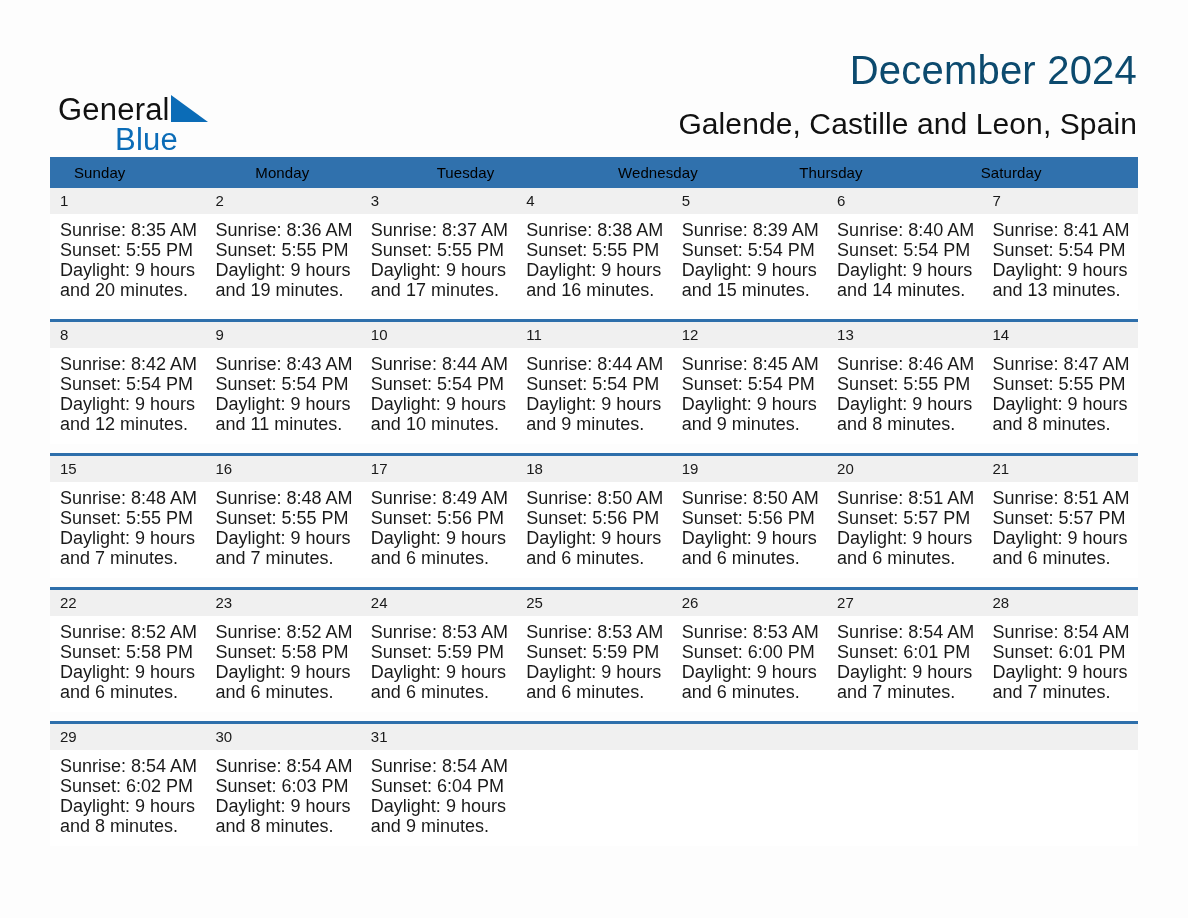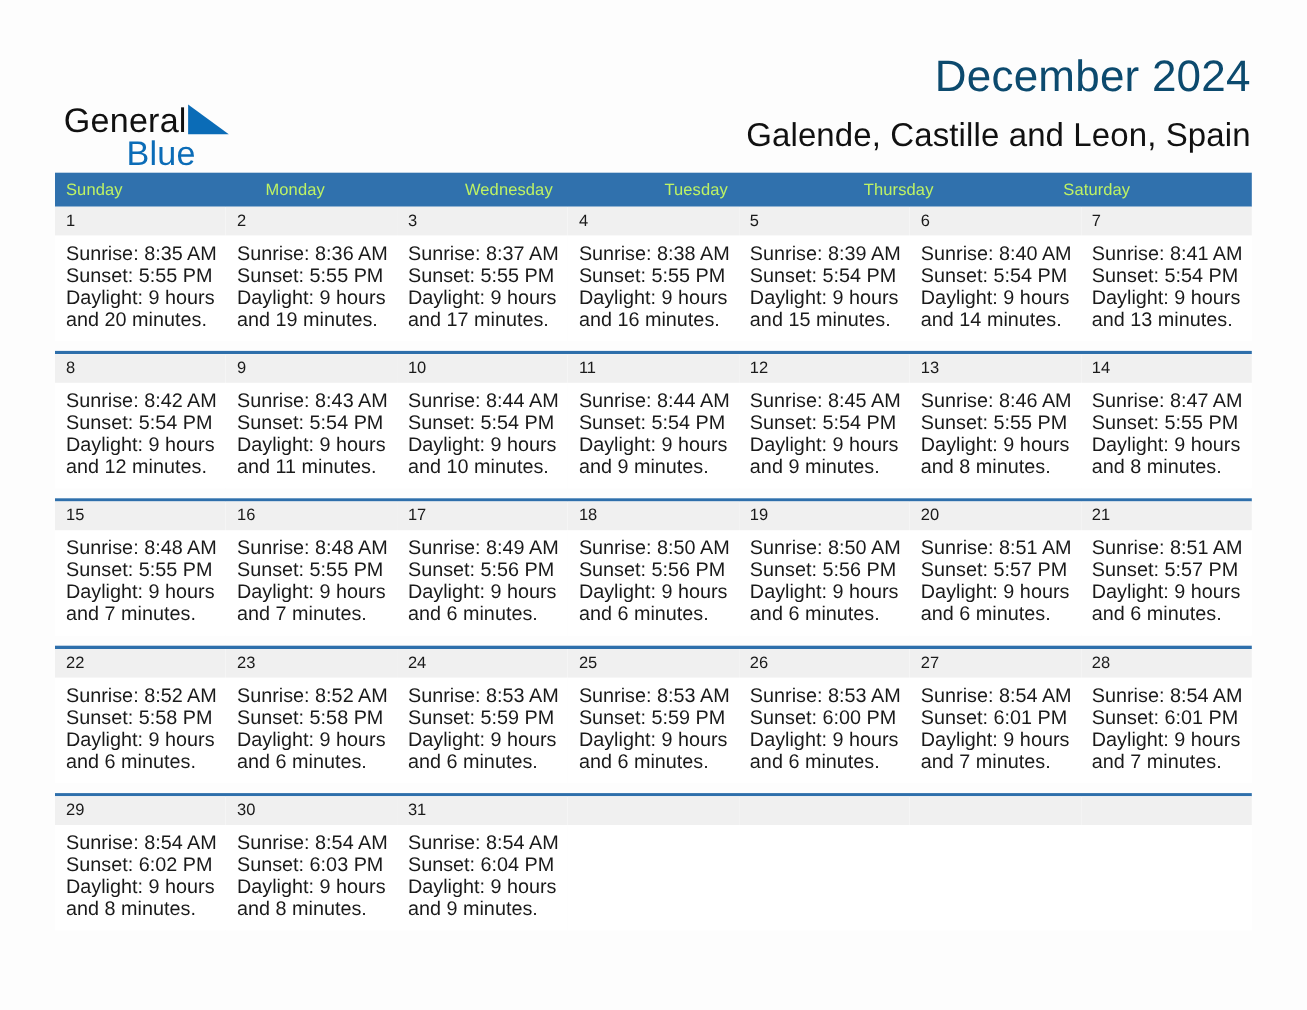--- a/index.html
+++ b/index.html
@@ -102,24 +102,24 @@
 
   .weekday-row {
     display: flex;
     width: 100%;
     background: #3071ad;
     height: 31px;
   }
   .weekday {
     flex: 1 1 0;
     min-width: 0;
-    color: #bef264;
+    color: #000000;
     font-size: 15px;
     line-height: 31px;
-    padding-left: 10px;
+    padding-left: 24px;
     box-sizing: border-box;
     letter-spacing: 0.1px;
     white-space: nowrap;
     overflow: hidden;
   }
 
   .week-row {
     display: flex;
     width: 100%;
     border-top: 3px solid #2e6fab;
@@ -181,22 +181,22 @@
       <h2 class="cal-subtitle">Galende, Castille and Leon, Spain</h2>
     </div>
 
   </div>
 
   <div class="calendar">
 
     <div class="weekday-row">
       <div class="weekday">Sunday</div>
       <div class="weekday">Monday</div>
+      <div class="weekday">Tuesday</div>
       <div class="weekday">Wednesday</div>
-      <div class="weekday">Tuesday</div>
       <div class="weekday">Thursday</div>
       <div class="weekday">Saturday</div>
     </div>
 
     <div id="weeks-container">
         <div class="week-row first">
           <div class="day-cell">
             <div class="daynum-band">1</div>
             <div class="day-info">
               <div>Sunrise: 8:35 AM</div>

